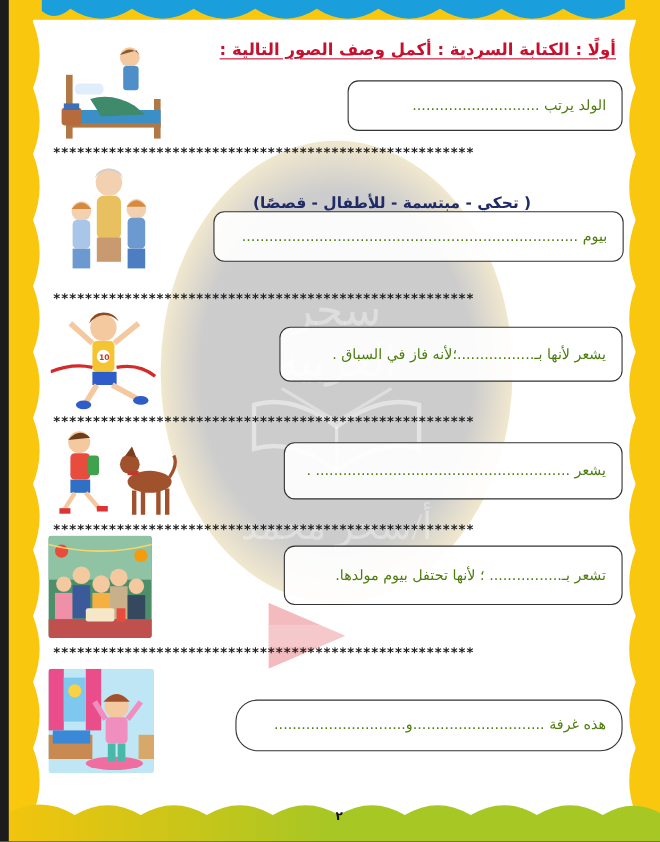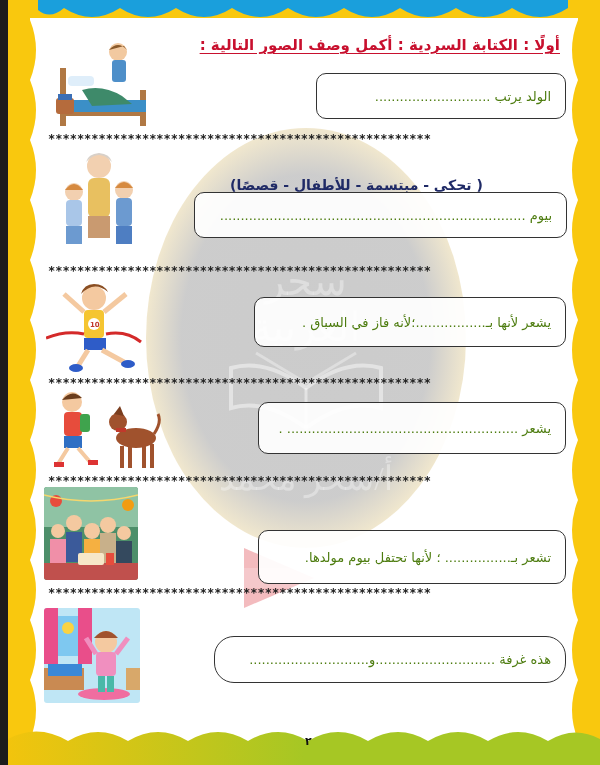--- a/index.html
+++ b/index.html
@@ -220,21 +220,21 @@
     <circle cx="48" cy="44" r="8" fill="#f4c9a0"></circle>
     <rect x="40" y="52" width="16" height="24" fill="#f5b041"></rect>
     <circle cx="64" cy="38" r="8" fill="#f4c9a0"></circle>
     <rect x="56" y="46" width="16" height="30" fill="#c8b08a"></rect>
     <circle cx="80" cy="46" r="7" fill="#f4c9a0"></circle>
     <rect x="72" y="54" width="16" height="22" fill="#34495e"></rect>
     <rect x="0" y="76" width="94" height="17" fill="#c0504d"></rect>
     <rect x="34" y="66" width="26" height="12" rx="2" fill="#f6e7c8"></rect>
     <rect x="62" y="66" width="8" height="12" fill="#e74c3c"></rect>
   </svg>
-  <div class="answer-box" style="left:250px;top:530px;width:308px;height:54px;">
+  <div class="answer-box" style="left:250px;top:496px;width:308px;height:54px;">
     <span>تشعر بـ................ ؛ لأنها تحتفل بيوم مولدها.</span>
   </div>
 
   <div class="sep" style="top:586px;">*****************************************************</div>
 
   <svg class="pic" style="left:36px;top:608px;width:96px;height:95px;" viewBox="0 0 96 95">
     <rect width="96" height="95" fill="#bfe6f5"></rect>
     <rect x="0" y="0" width="14" height="56" fill="#e94e8a"></rect>
     <rect x="34" y="0" width="14" height="56" fill="#e94e8a"></rect>
     <rect x="14" y="8" width="20" height="40" fill="#7ec8f0"></rect>

